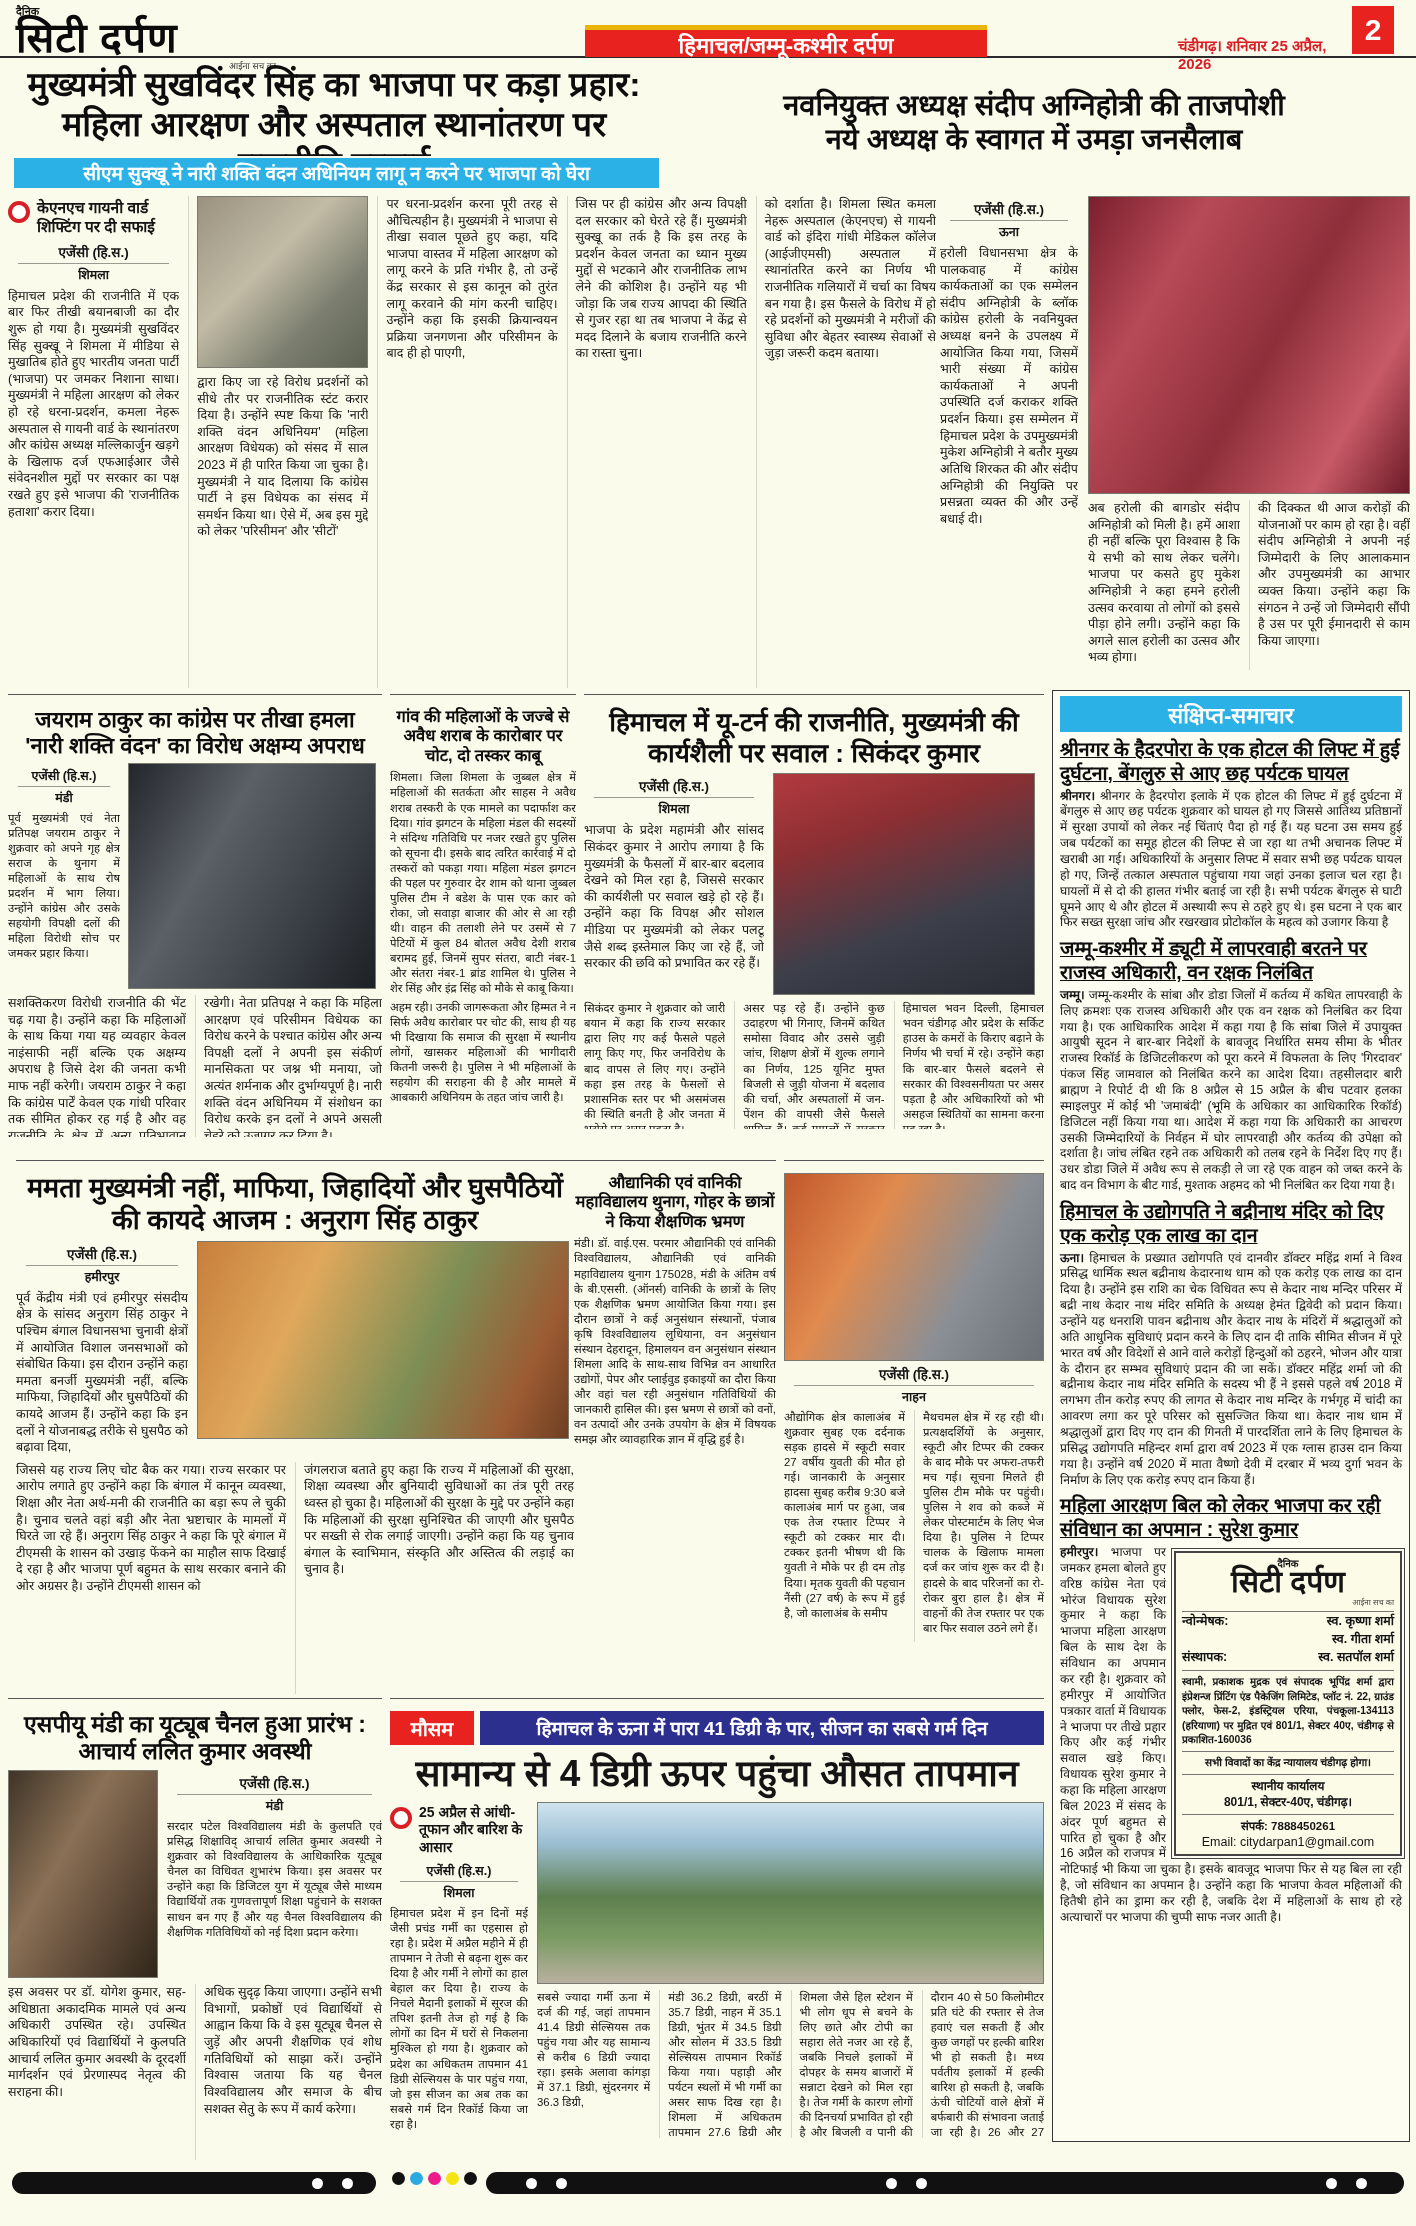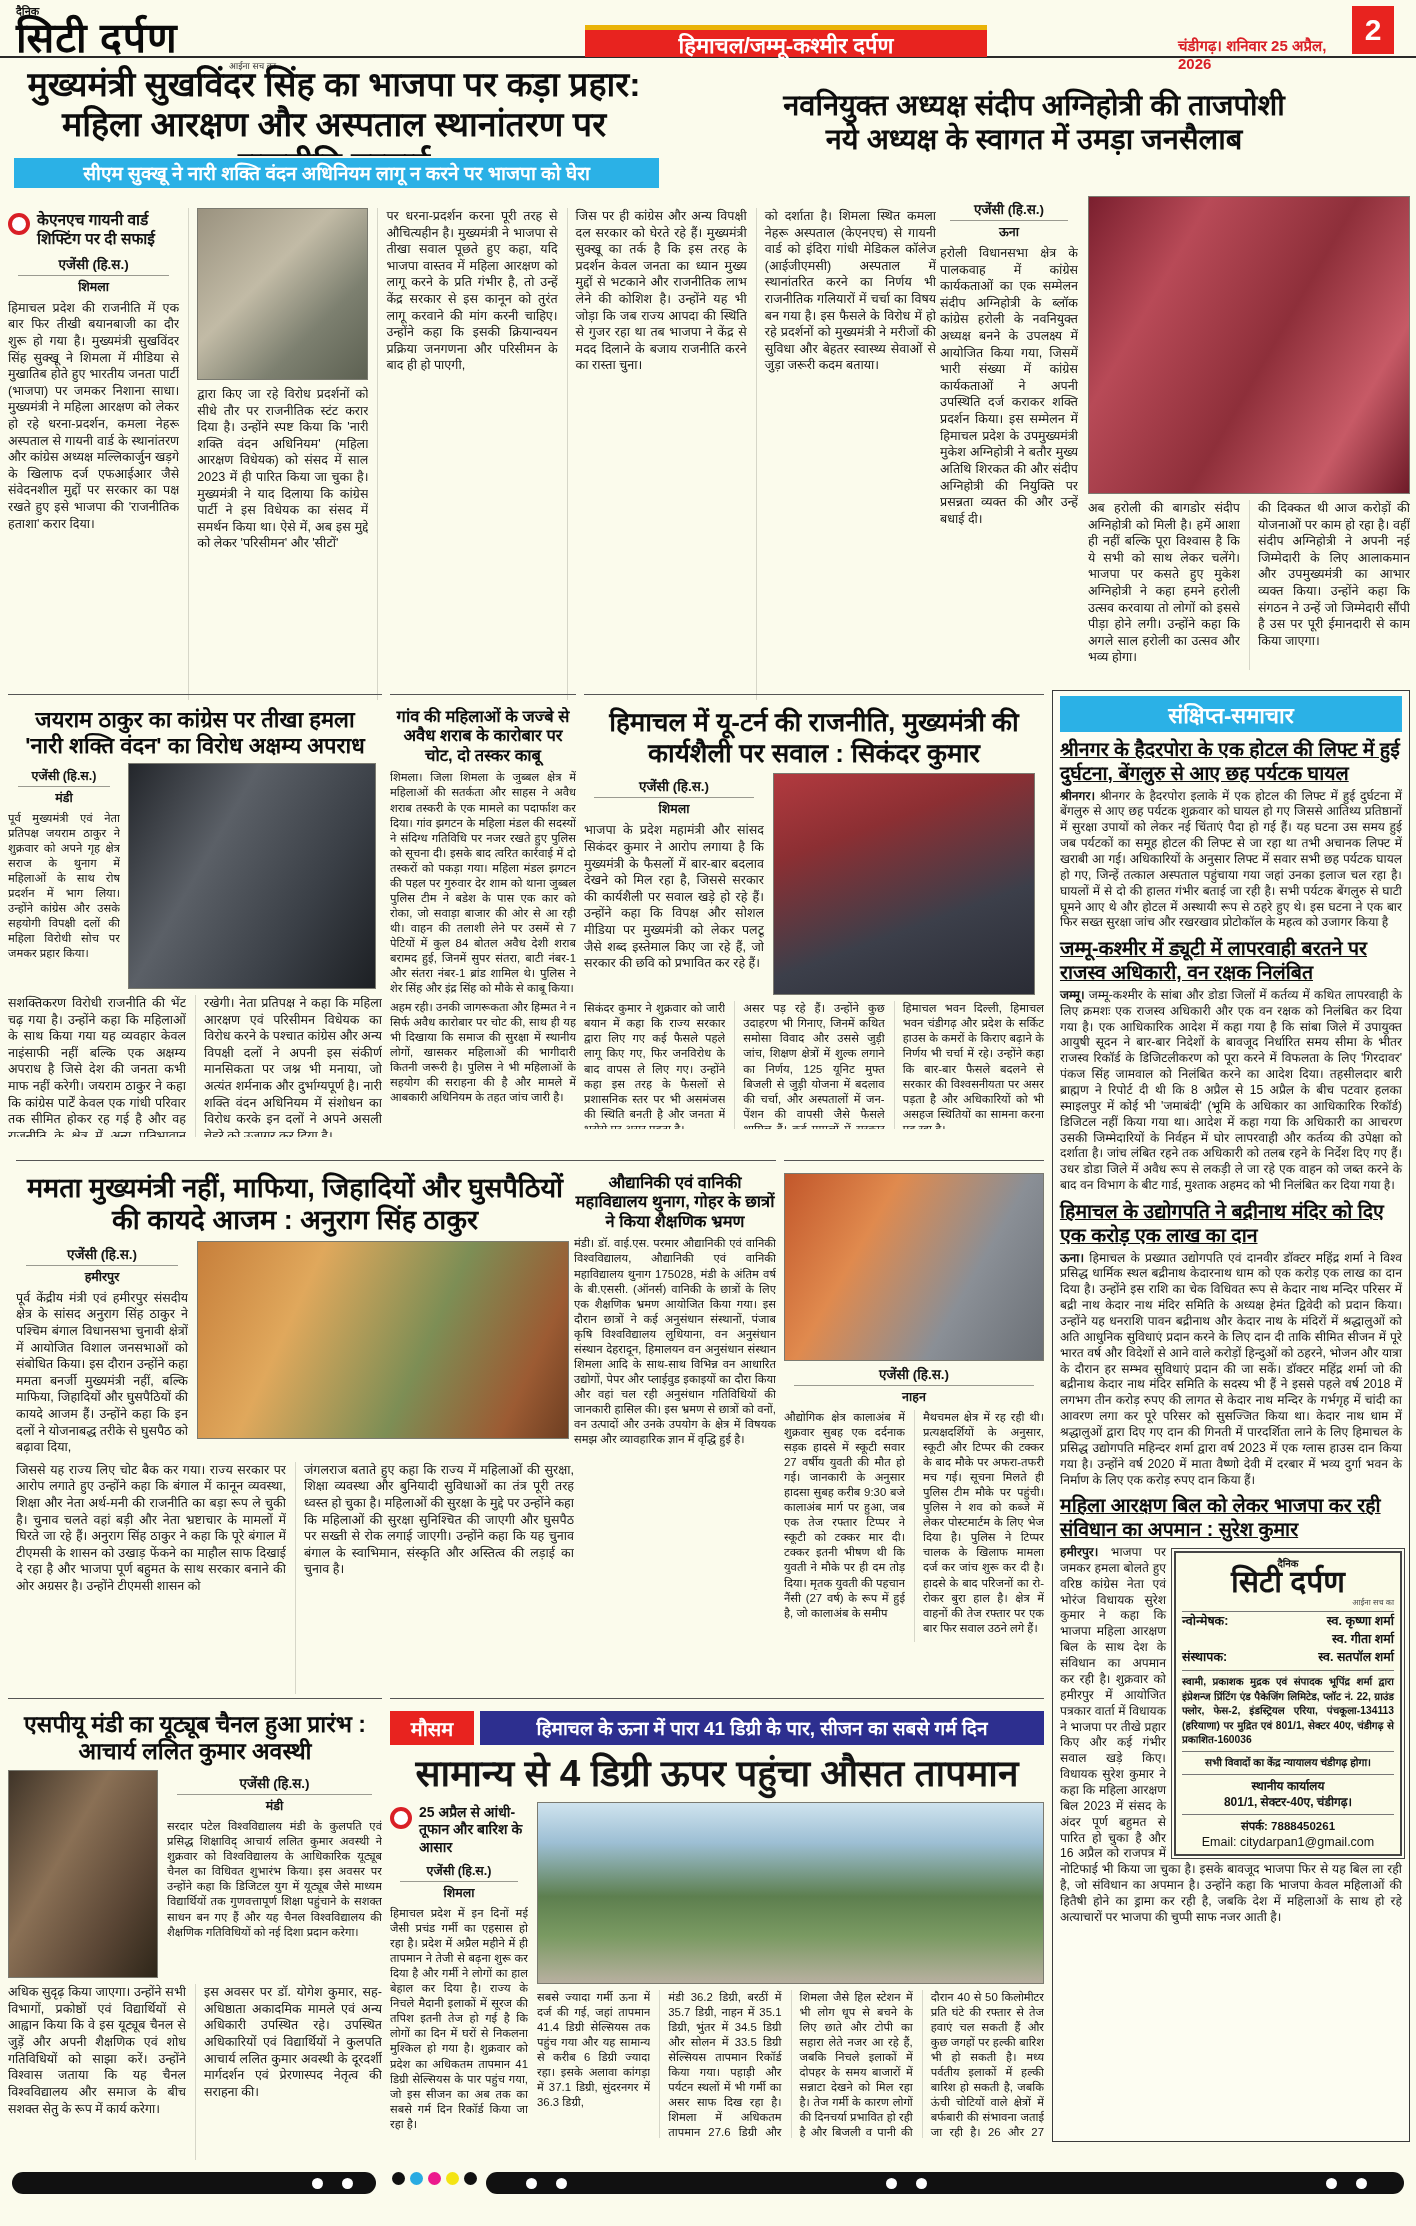--- a/index.html
+++ b/index.html
@@ -69,21 +69,21 @@
       <div class="masthead-tag">आईना सच का</div>
     </div>
     <div class="abs edition" style="left:585px;top:25px;width:402px;height:32px;">हिमाचल/जम्मू-कश्मीर दर्पण</div>
     <div class="abs hdr-date" style="left:1178px;top:35px;width:168px;">चंडीगढ़। शनिवार 25 अप्रैल, 2026</div>
     <div class="abs pagebox" style="left:1352px;top:6px;width:42px;height:48px;">2</div>
   </div>
 
   <div class="abs hl center sec" style="left:8px;top:64px;width:652px;height:92px;font-size:34px;">मुख्यमंत्री सुखविंदर सिंह का भाजपा पर कड़ा प्रहार: महिला आरक्षण और अस्पताल स्थानांतरण पर राजनीति गरमाई</div>
   <div class="abs bar-sub" style="left:14px;top:158px;width:645px;height:30px;font-size:19px;">सीएम सुक्खू ने नारी शक्ति वंदन अधिनियम लागू न करने पर भाजपा को घेरा</div>
 
-  <div class="abs sec" style="left:8px;top:208px;width:928px;height:492px;">
+  <div class="abs sec" style="left:8px;top:196px;width:928px;height:492px;">
     <div class="cols" style="height:100%;">
       <div>
         <div class="kicker">
           <span class="ring"></span>
           <span>केएनएच गायनी वार्ड शिफ्टिंग पर दी सफाई</span>
         </div>
         <div class="byline rl">एजेंसी (हि.स.)</div>
         <div class="dateline">शिमला</div>
         <div class="art-body">हिमाचल प्रदेश की राजनीति में एक बार फिर तीखी बयानबाजी का दौर शुरू हो गया है। मुख्यमंत्री सुखविंदर सिंह सुक्खू ने शिमला में मीडिया से मुखातिब होते हुए भारतीय जनता पार्टी (भाजपा) पर जमकर निशाना साधा। मुख्यमंत्री ने महिला आरक्षण को लेकर हो रहे धरना-प्रदर्शन, कमला नेहरू अस्पताल से गायनी वार्ड के स्थानांतरण और कांग्रेस अध्यक्ष मल्लिकार्जुन खड़गे के खिलाफ दर्ज एफआईआर जैसे संवेदनशील मुद्दों पर सरकार का पक्ष रखते हुए इसे भाजपा की 'राजनीतिक हताशा' करार दिया।</div>
       </div>
@@ -243,22 +243,22 @@
     <div class="hl center" style="font-size:23px;margin-bottom:5px;">एसपीयू मंडी का यूट्यूब चैनल हुआ प्रारंभ : आचार्य ललित कुमार अवस्थी</div>
     <div style="display:flex;gap:9px;">
       <div class="photo" style="width:150px;height:208px;background:linear-gradient(120deg,#3f3428,#8a7055 38%,#5a4635 72%,#2e2619);"></div>
       <div style="flex:1;overflow:hidden;">
         <div class="byline rl">एजेंसी (हि.स.)</div>
         <div class="dateline">मंडी</div>
         <div class="art-body sm">सरदार पटेल विश्वविद्यालय मंडी के कुलपति एवं प्रसिद्ध शिक्षाविद् आचार्य ललित कुमार अवस्थी ने शुक्रवार को विश्वविद्यालय के आधिकारिक यूट्यूब चैनल का विधिवत शुभारंभ किया। इस अवसर पर उन्होंने कहा कि डिजिटल युग में यूट्यूब जैसे माध्यम विद्यार्थियों तक गुणवत्तापूर्ण शिक्षा पहुंचाने के सशक्त साधन बन गए हैं और यह चैनल विश्वविद्यालय की शैक्षणिक गतिविधियों को नई दिशा प्रदान करेगा।</div>
       </div>
     </div>
     <div class="cols" style="height:178px;margin-top:6px;">
+      <div class="art-body">इस अवसर पर डॉ. योगेश कुमार, सह-अधिष्ठाता अकादमिक मामले एवं अन्य अधिकारी उपस्थित रहे। उपस्थित अधिकारियों एवं विद्यार्थियों ने कुलपति आचार्य ललित कुमार अवस्थी के दूरदर्शी मार्गदर्शन एवं प्रेरणास्पद नेतृत्व की सराहना की।</div>
       <div class="art-body">अधिक सुदृढ़ किया जाएगा। उन्होंने सभी विभागों, प्रकोष्ठों एवं विद्यार्थियों से आह्वान किया कि वे इस यूट्यूब चैनल से जुड़ें और अपनी शैक्षणिक एवं शोध गतिविधियों को साझा करें। उन्होंने विश्वास जताया कि यह चैनल विश्वविद्यालय और समाज के बीच सशक्त सेतु के रूप में कार्य करेगा।</div>
-      <div class="art-body">इस अवसर पर डॉ. योगेश कुमार, सह-अधिष्ठाता अकादमिक मामले एवं अन्य अधिकारी उपस्थित रहे। उपस्थित अधिकारियों एवं विद्यार्थियों ने कुलपति आचार्य ललित कुमार अवस्थी के दूरदर्शी मार्गदर्शन एवं प्रेरणास्पद नेतृत्व की सराहना की।</div>
     </div>
   </div>
 
   <div class="abs sec rule-top" style="left:390px;top:1698px;width:654px;height:462px;">
     <div style="display:flex;gap:6px;">
       <div class="weather-label">मौसम</div>
       <div class="weather-bar">हिमाचल के ऊना में पारा 41 डिग्री के पार, सीजन का सबसे गर्म दिन</div>
     </div>
     <div class="weather-hl">सामान्य से 4 डिग्री ऊपर पहुंचा औसत तापमान</div>
     <div style="display:flex;gap:9px;">

